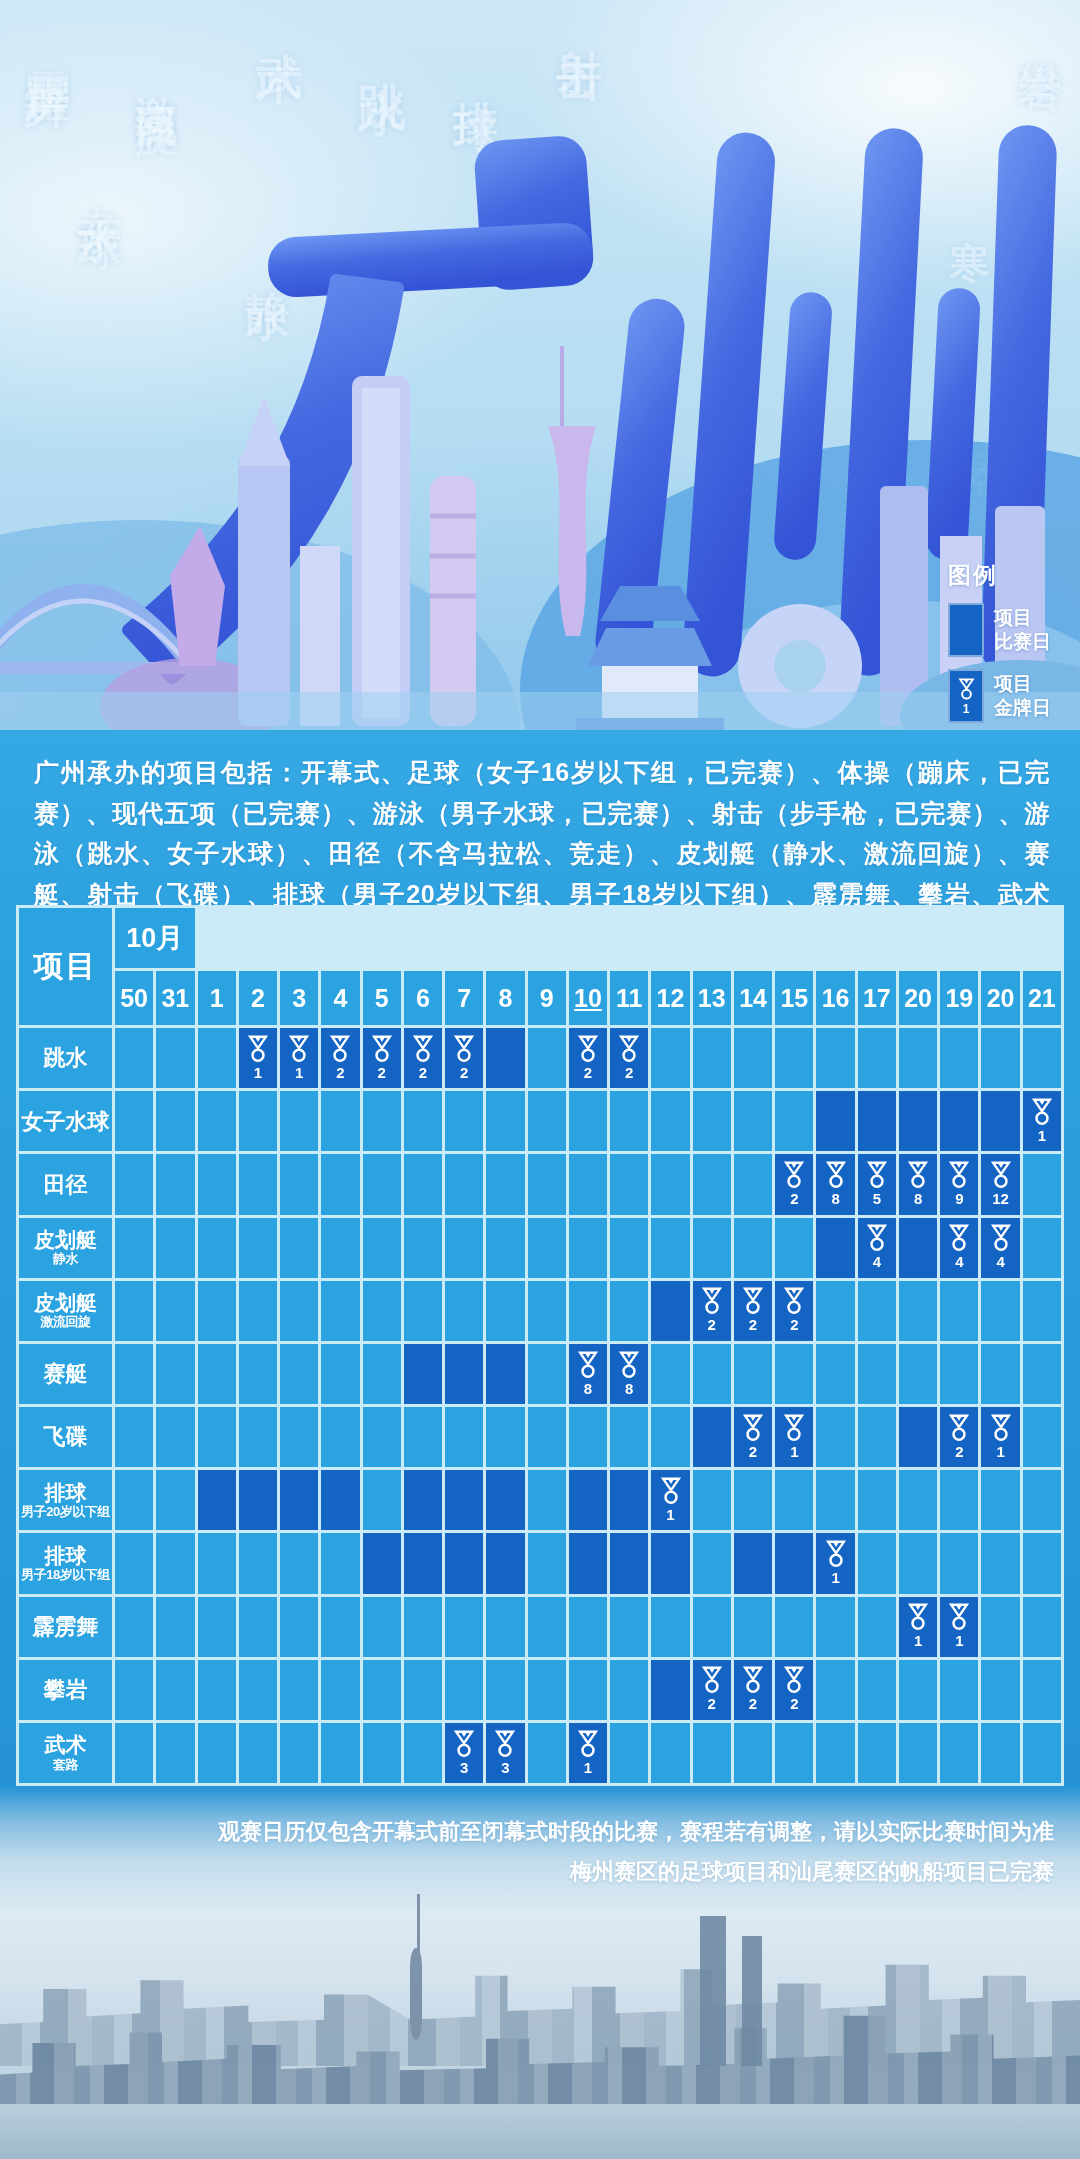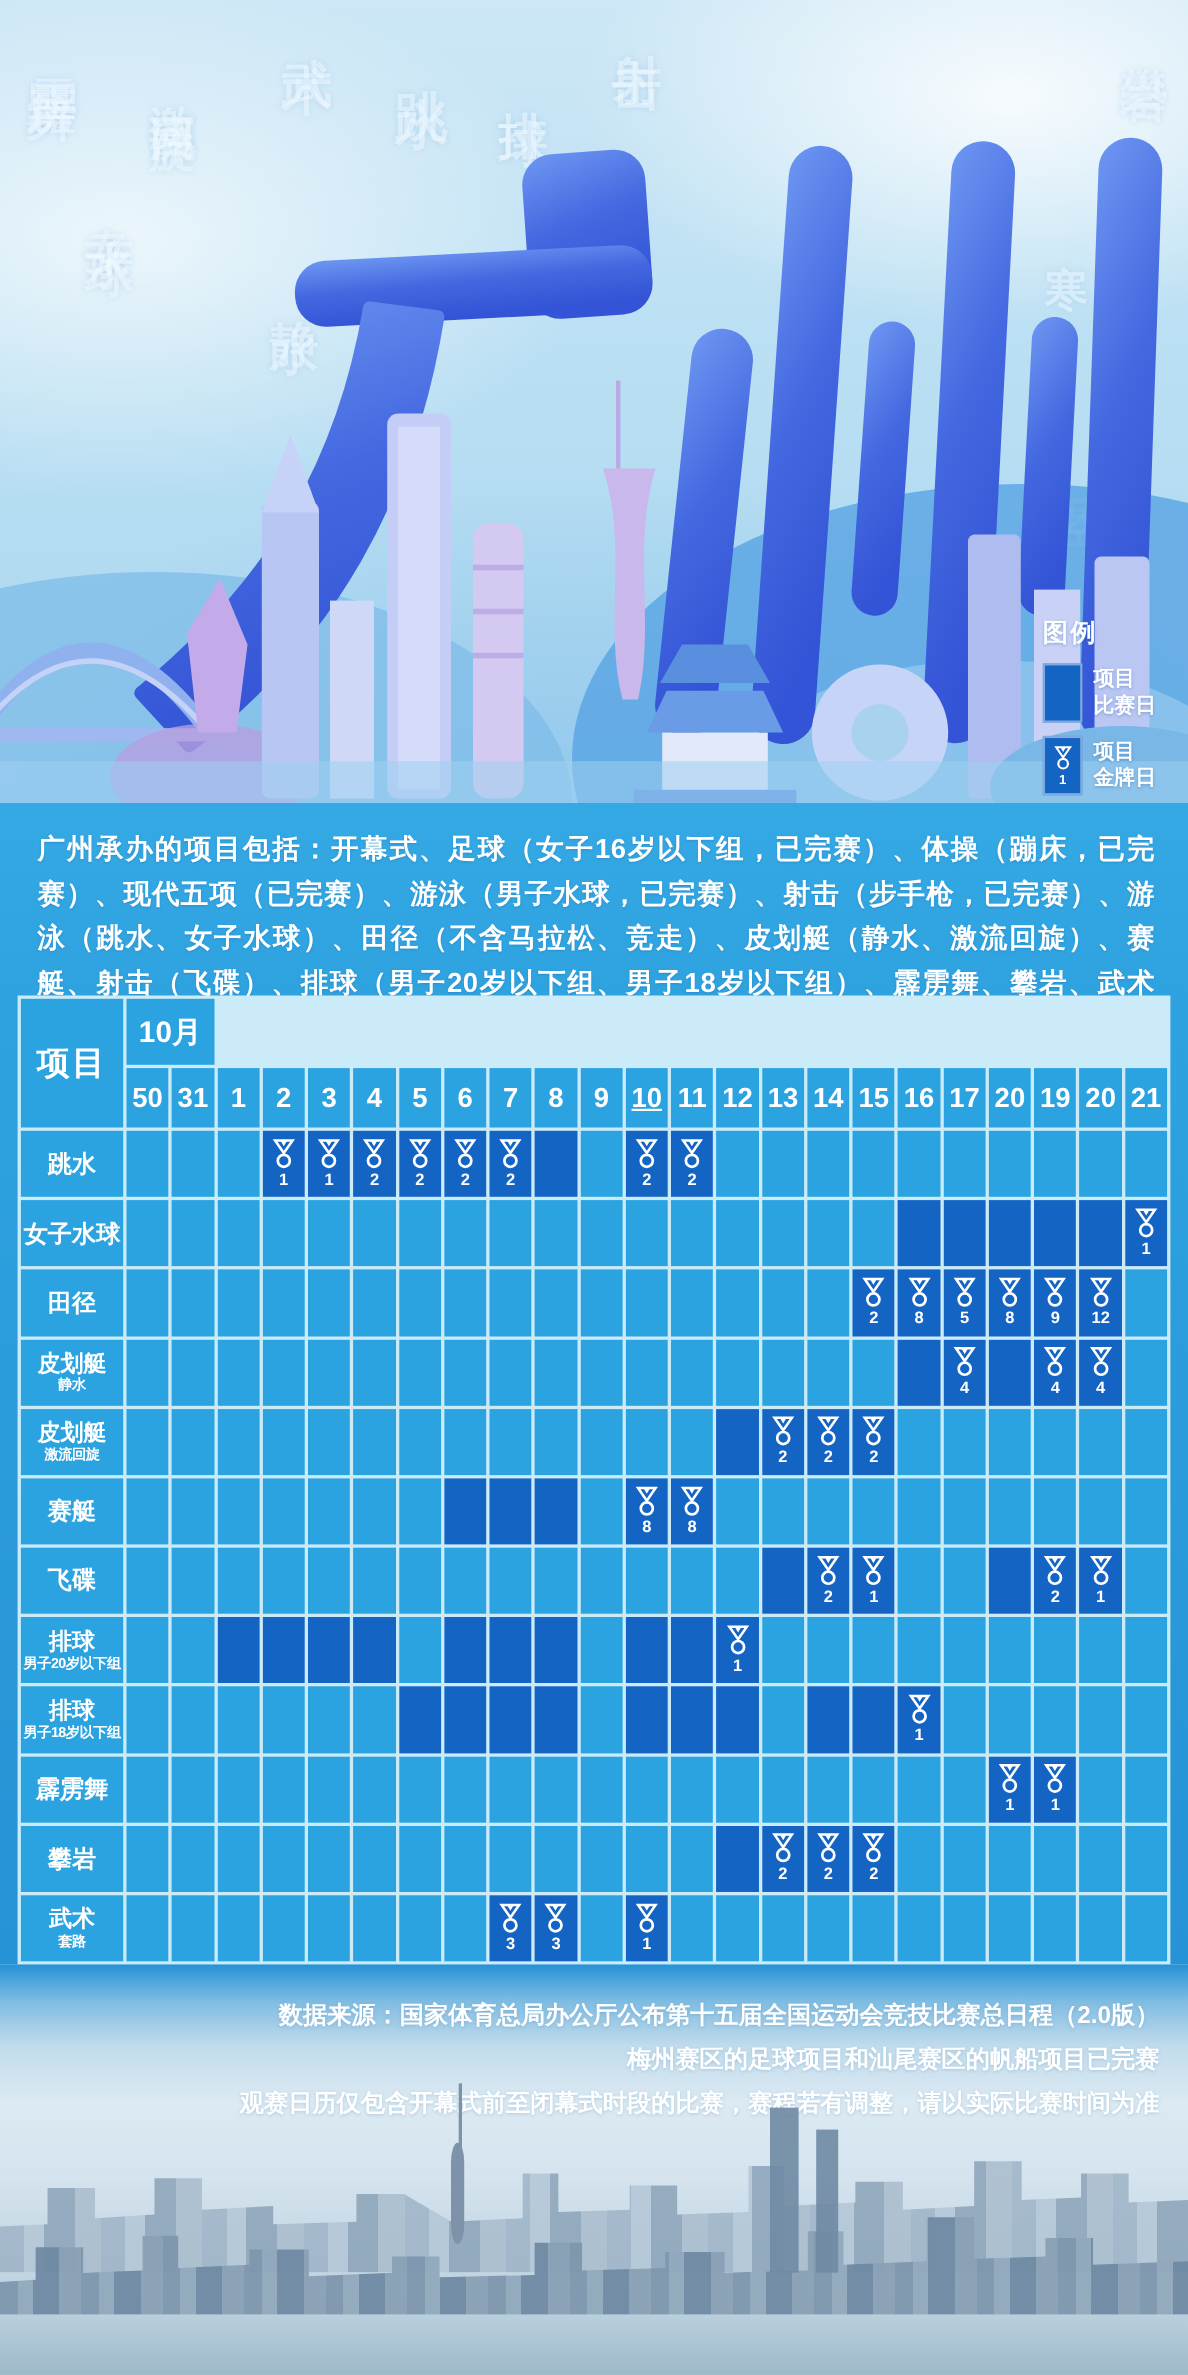--- a/index.html
+++ b/index.html
@@ -797,23 +797,22 @@
       <div class="tcell cell" style="grid-area: 14 / 20;"></div>
       <div class="tcell cell" style="grid-area: 14 / 21;"></div>
       <div class="tcell cell" style="grid-area: 14 / 22;"></div>
       <div class="tcell cell" style="grid-area: 14 / 23;"></div>
       <div class="tcell cell" style="grid-area: 14 / 24;"></div>
     </div>
 </div>
 
 <div class="lower">
   <div class="foot" id="foot">
-      <div>数据来源：国家体育总局办公厅公布第十五届全国运动会竞技比赛总日程（2.0版）</div>
+      <div>观赛日历仅包含开幕式前至闭幕式时段的比赛，赛程若有调整，请以实际比赛时间为准</div>
       <div>梅州赛区的足球项目和汕尾赛区的帆船项目已完赛</div>
-      <div>观赛日历仅包含开幕式前至闭幕式时段的比赛，赛程若有调整，请以实际比赛时间为准</div>
     </div>
 
   <div class="strip far-bldg"></div>
   <div class="strip near-bldg"></div>
   <div class="tower-ant"></div>
   <div class="tower-body"></div>
   <div class="t-extra" style="left:700px;top:130px;width:26px;height:150px;"></div>
   <div class="t-extra" style="left:742px;top:150px;width:20px;height:130px;"></div>
   <div class="strip water"></div>
 

